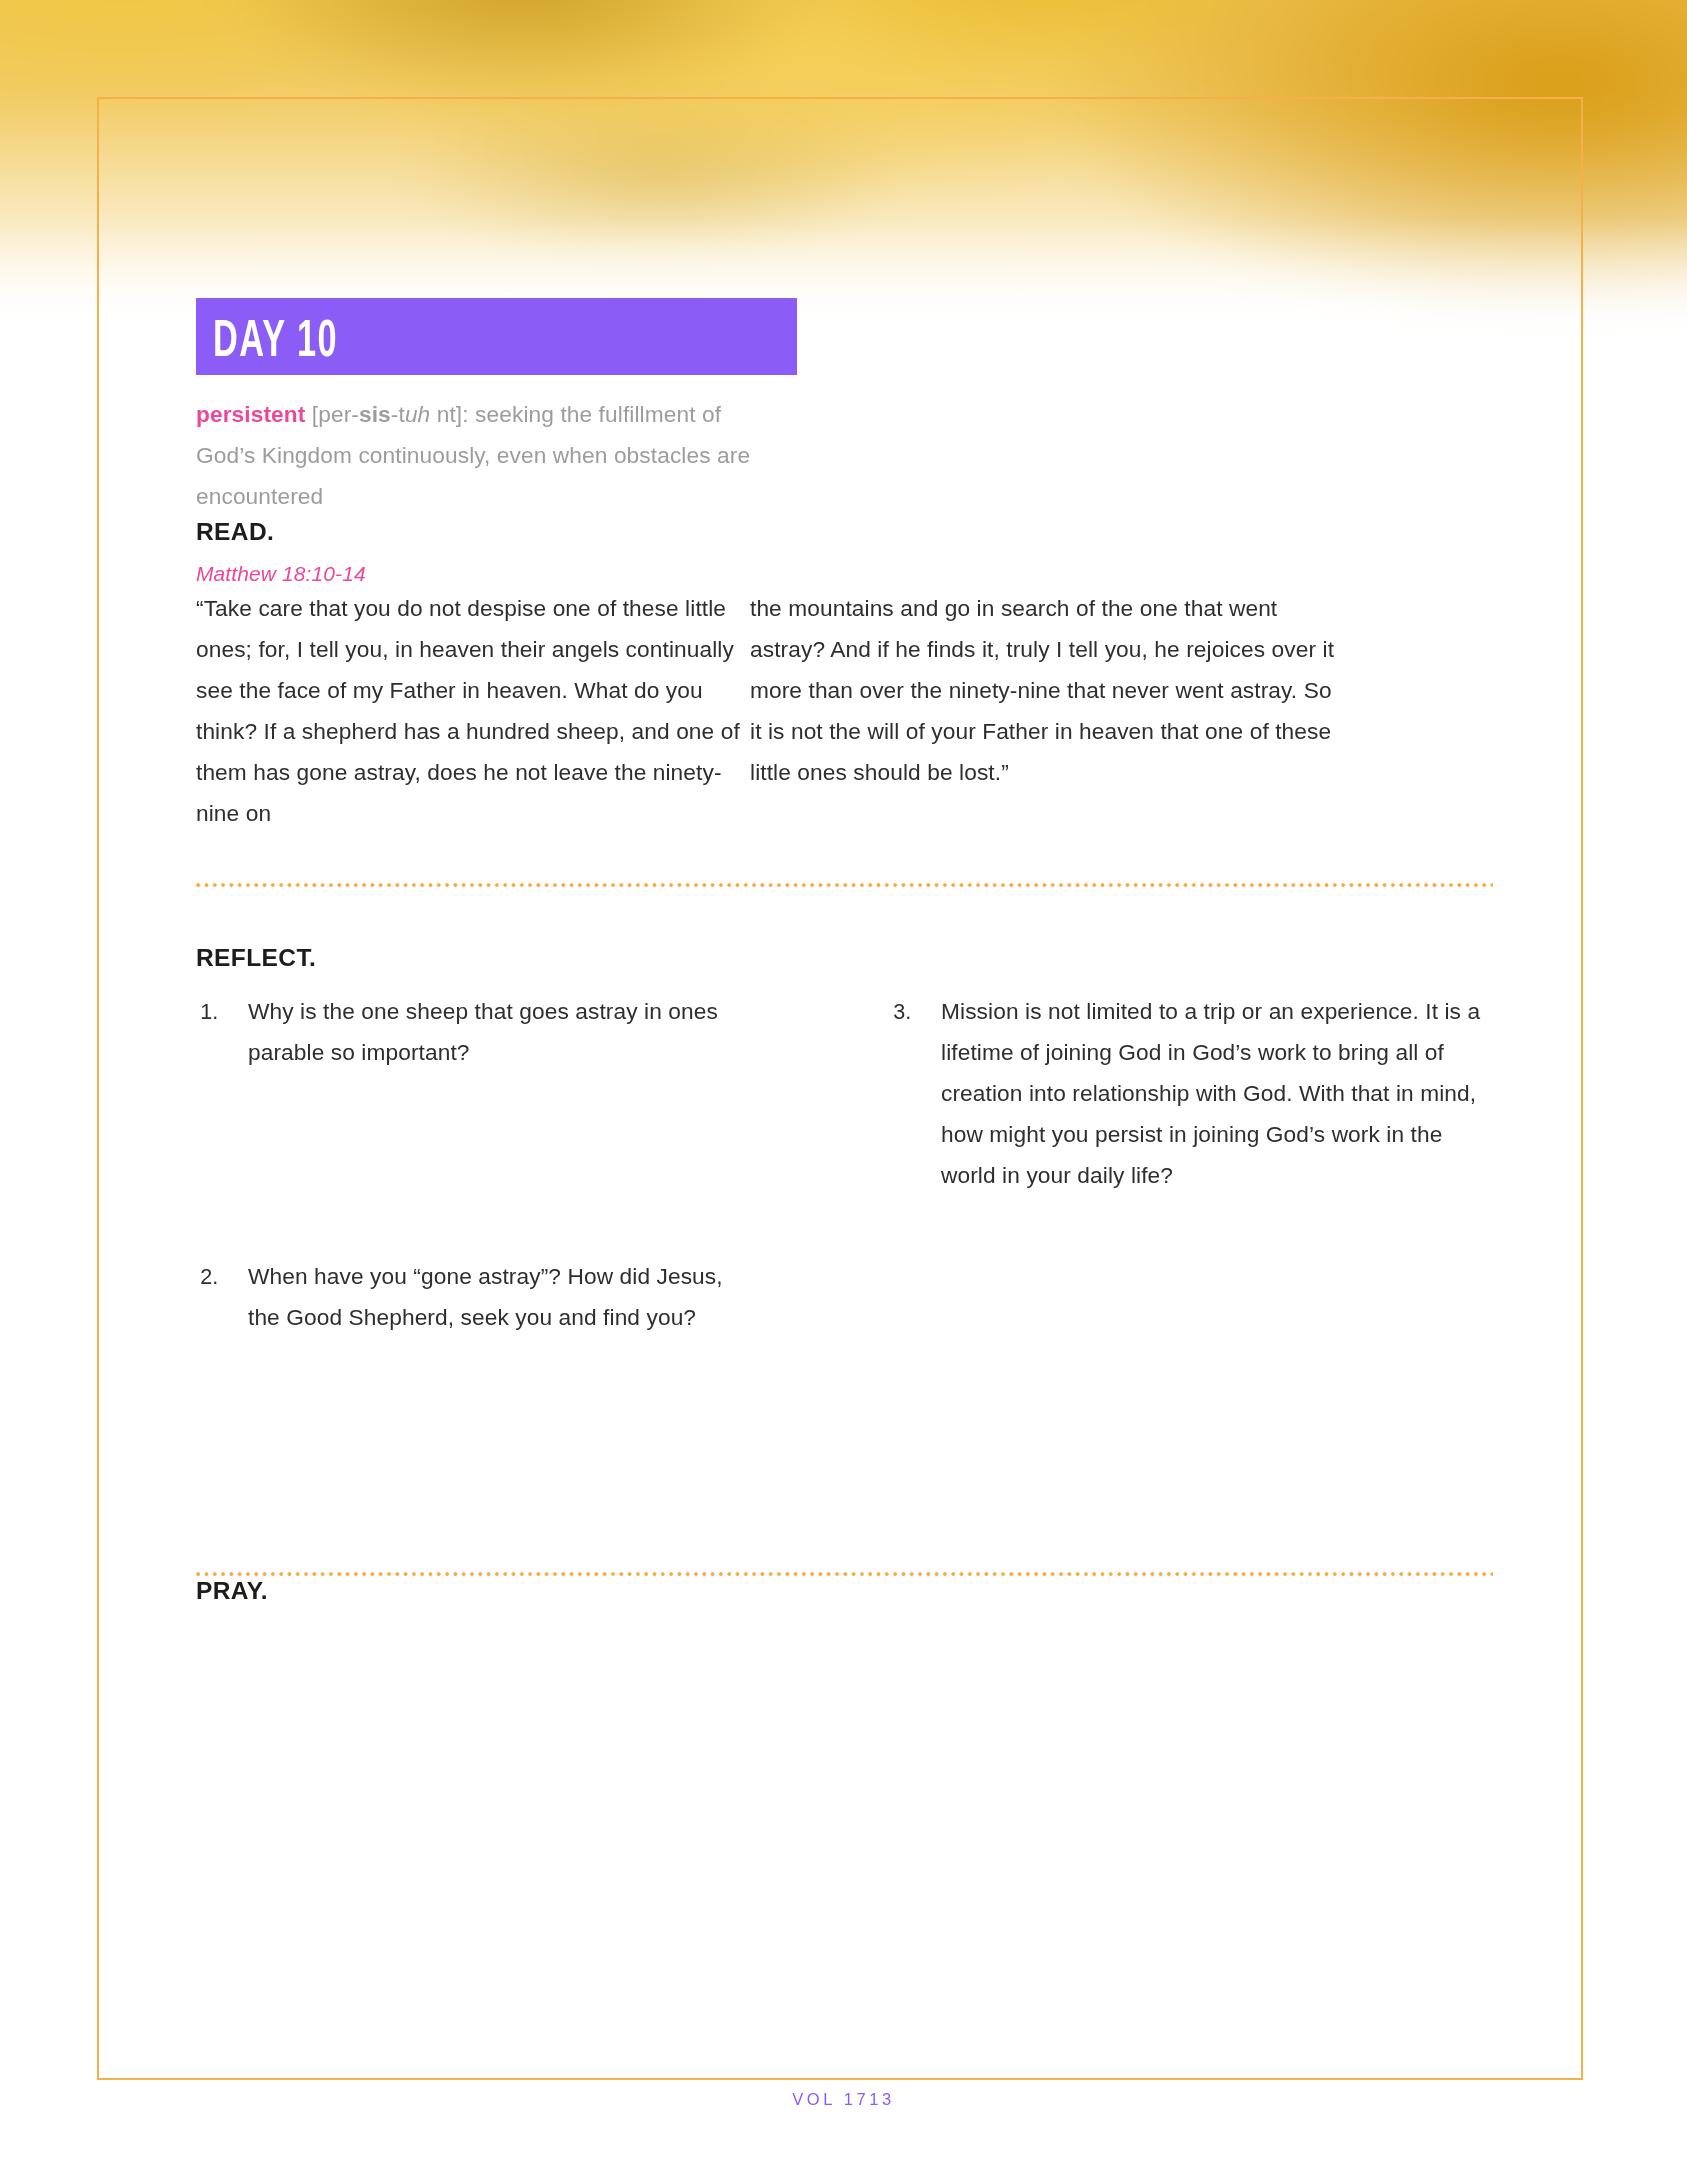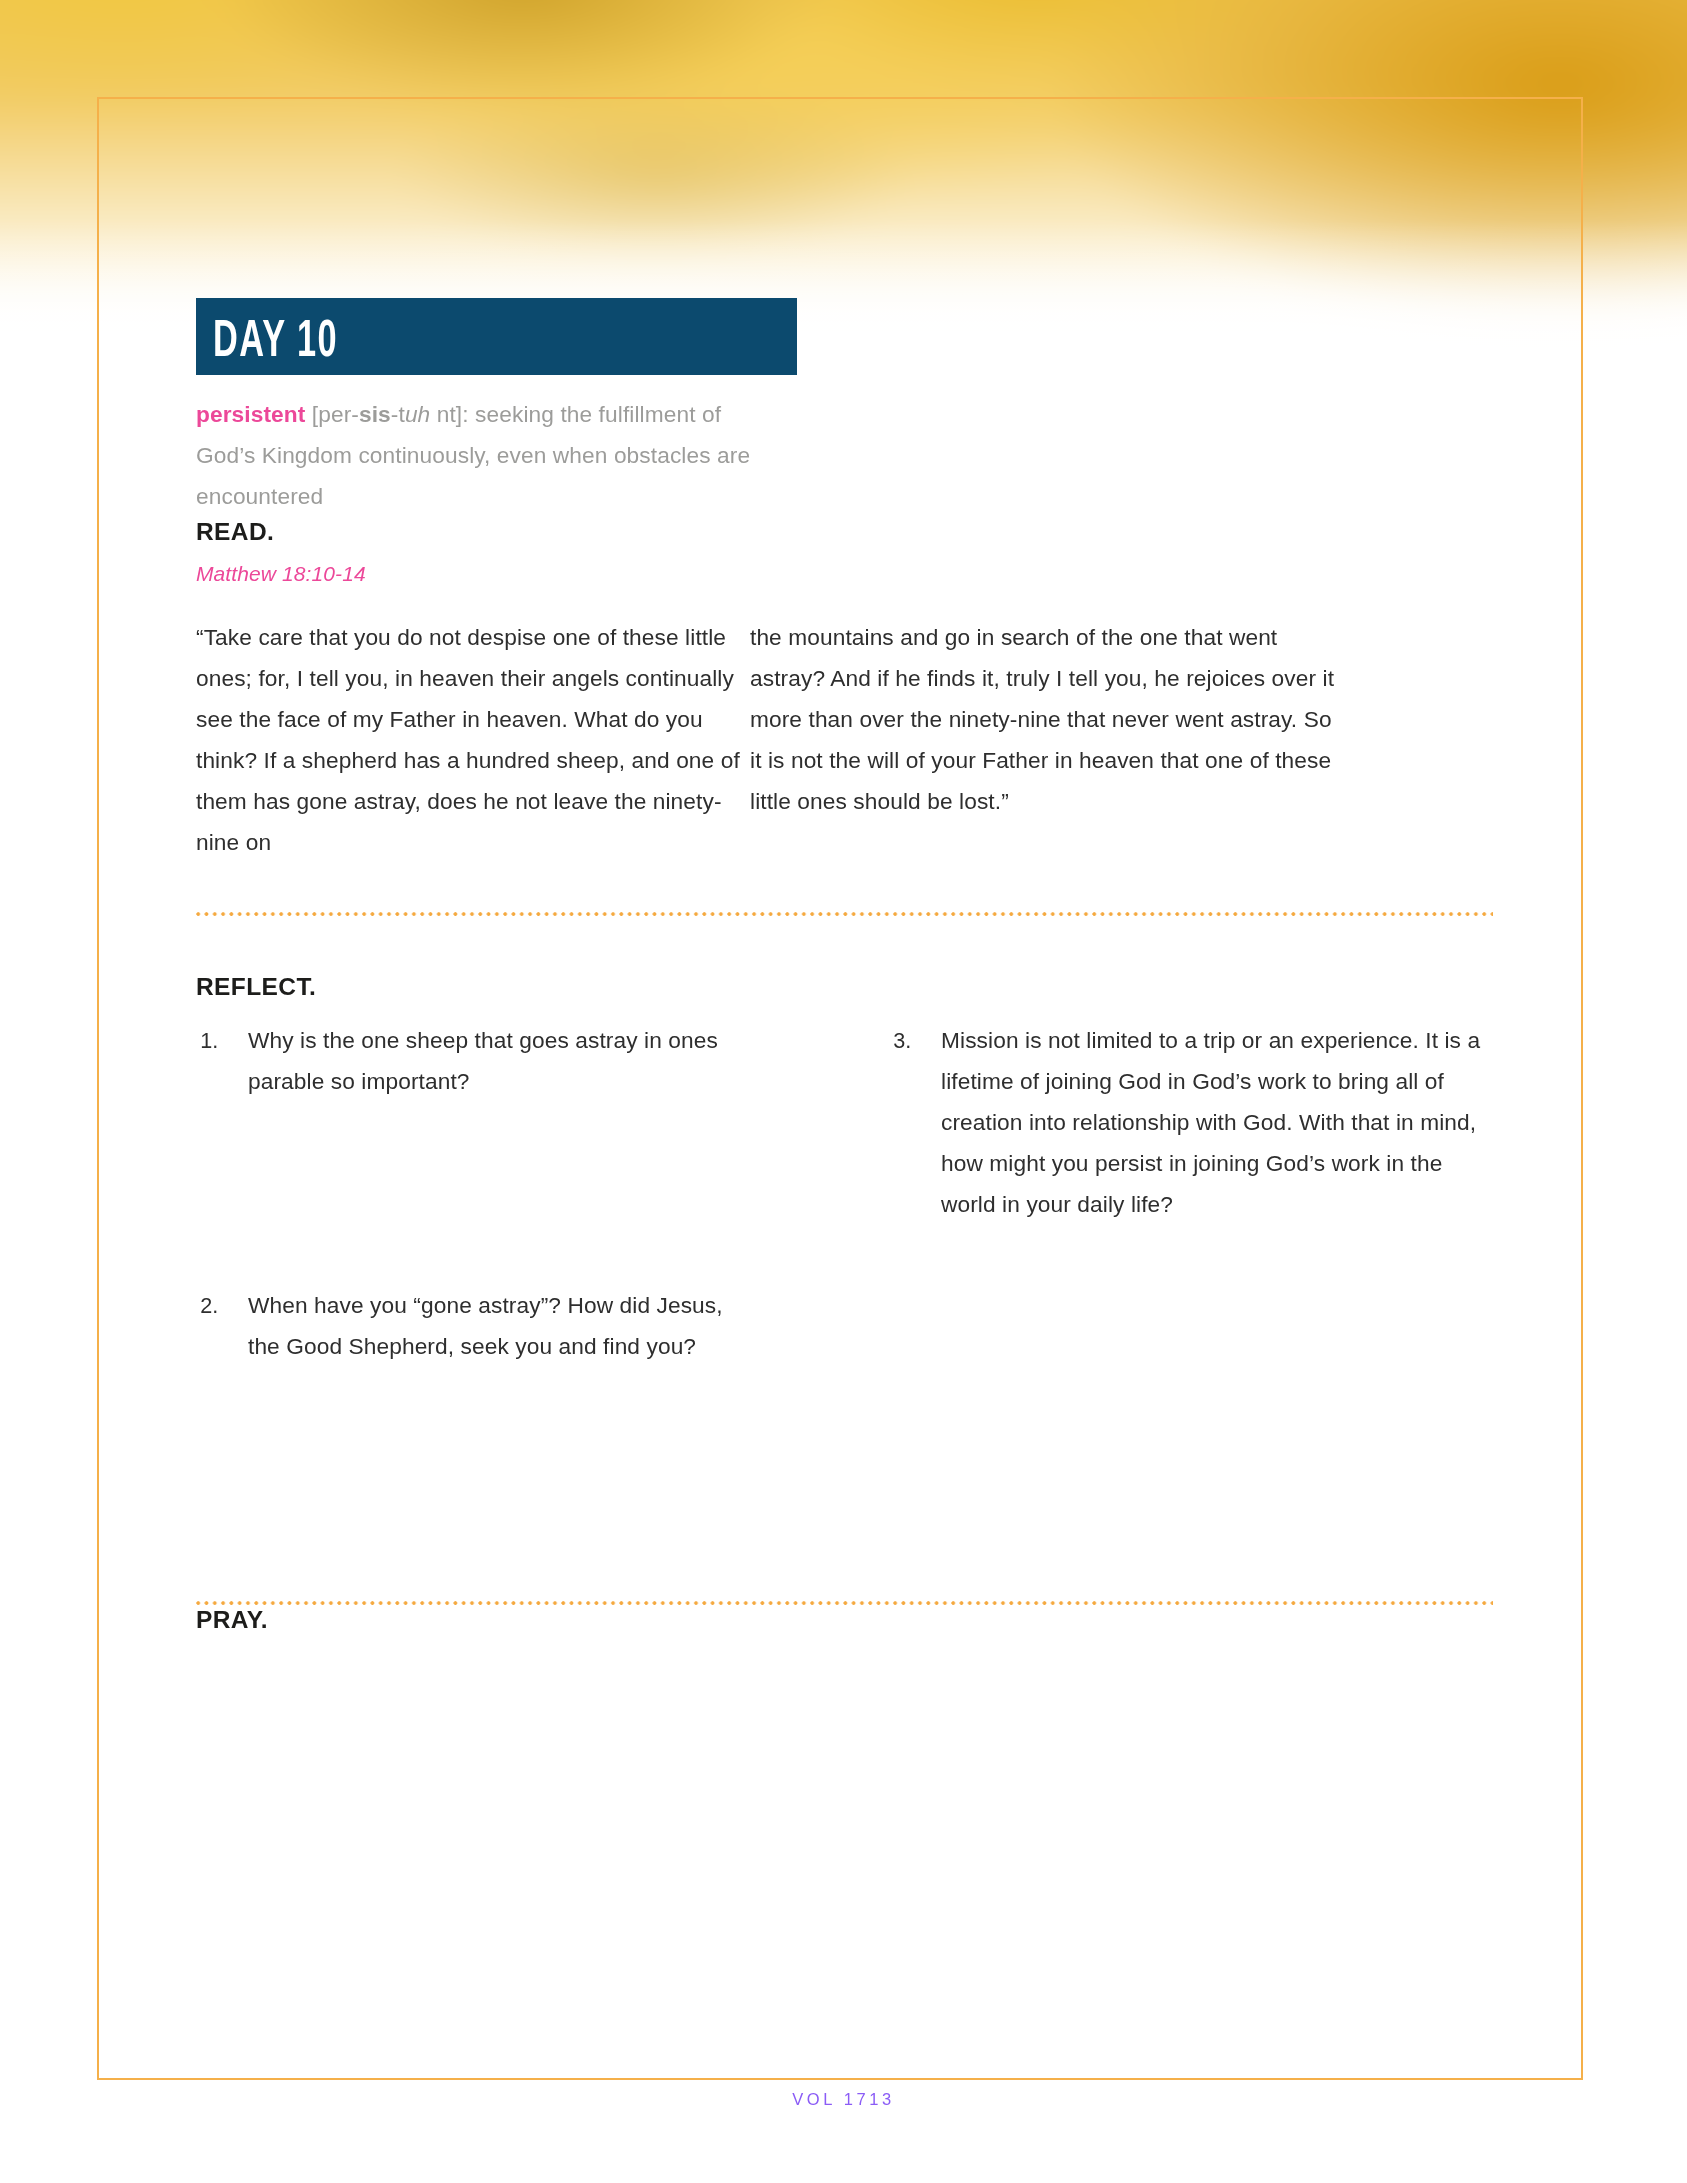--- a/index.html
+++ b/index.html
@@ -28,21 +28,21 @@
 
   
   .frame {
     position:absolute; left:97px; top:97px; width:1486px; height:1983px;
     border:2.9px solid #F5B04A; box-sizing:border-box; z-index:2;
   }
 
   
   .content { position:absolute; left:196px; top:298px; width:1304px; z-index:3; }
 
-  .banner { width:601px; height:77px; background:#0c4a6e; display:flex; align-items:center; }
+  .banner { width:601px; height:77px; background:#8b5cf6; display:flex; align-items:center; }
   .banner-title {
     color:#ffffff; font-size:52px; font-weight:bold; letter-spacing:2.2px; line-height:1;
     transform:scale(0.66,1); transform-origin:0 50%; margin-left:17.3px; padding-top:2.9px;
     white-space:nowrap;
   }
 
   .definition {
     margin:18.7px 0 0; width:575px; height:123px; overflow:hidden;
     font-size:22.7px; line-height:41px; color:#9C9C9A; letter-spacing:0.1px;
   }
@@ -54,21 +54,21 @@
     margin:0; font-size:24.5px; font-weight:bold; color:#1d1d1b;
     letter-spacing:0.4px; line-height:29px;
   }
   .read-heading    { }
   .reflect-heading { margin-top:56px; }
   .pray-heading    { }
 
   .read-reference { margin:13px 0 0; height:29px; overflow:hidden;
     font-size:21px; line-height:29px; color:#ec4899; letter-spacing:0.1px;font-style:italic; }
 
-  .scripture { display:flex; margin-top:29px; height:246px; overflow:hidden; }
+  .scripture { display:flex; height:246px; overflow:hidden; }
   .scripture .col { margin:0; font-size:22.7px; line-height:41px; color:#2e2e2e; letter-spacing:0.1px; }
   .col1 { width:554px; flex:none; }
   .col2 { width:590px; flex:none; margin-left:139px; }
 
   .divider {
     margin-top:49px; height:4.3px; width:1297px;
     background-image:radial-gradient(circle at 2.2px 2.2px, #F5A93F 1.6px, rgba(245,169,63,0) 2.2px);
     background-size:8.3px 4.3px; background-repeat:repeat-x;
   }
   .divider-2 { margin-top:193px; }

